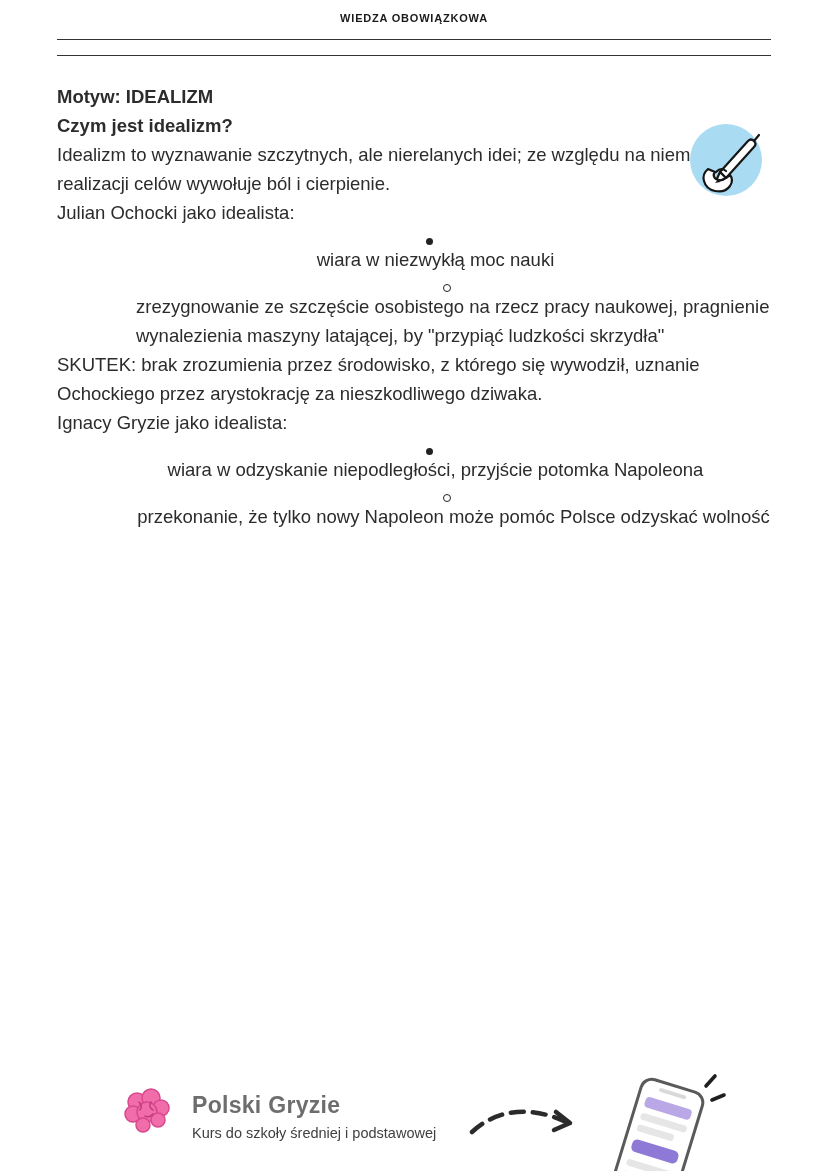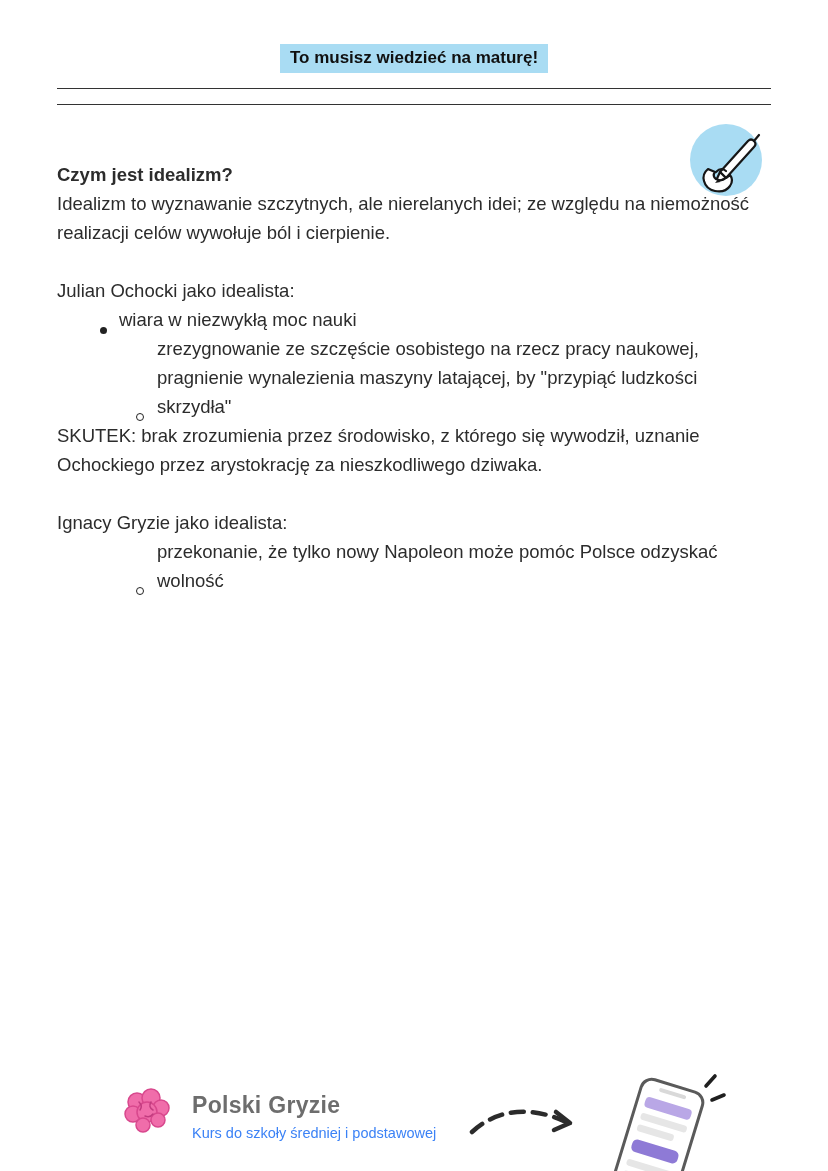--- a/index.html
+++ b/index.html
@@ -26,47 +26,45 @@
   .title-block { text-align:center; padding-top:12px; }
   .main-title { font-size:45px; font-weight:800; letter-spacing:1px; color:#121212; line-height:1.05; }
   .author { font-size:21px; letter-spacing:1.3px; margin-top:6px; color:#222; }
 
   .icon-circle { position:absolute; top:122px; right:64px; width:76px; height:76px; }
   .icon-circle svg { overflow:visible; display:block; }
 
   
   .content { padding:26px 57px 0; font-size:18.5px; line-height:29px; color:#2c2c2c; }
   .b { font-weight:700; }
-  .gap { margin-top:29px; }
+  .gap { }
 
-  .bullet { display:flex; align-items:flex-end; }
+  .bullet { display:flex; align-items:center;flex-direction:column; }
   .bullet .txt { flex:1; }
   .marker { flex:0 0 auto; }
   .l1 { margin-left:43px; }
   .l2 { margin-left:79px; }
   .dot  { width:7px; height:7px; background:#222; border-radius:50%; margin:11px 12px 0 0; }
   .ring { width:8px; height:8px; border:1.7px solid #222; border-radius:50%; background:#fff; margin:10px 13px 0 0; }
 
   
   .footer { position:absolute; left:0; top:1066px; width:670px; height:105px;text-decoration:underline; }
   .brain { position:absolute; left:120px; top:22px; }
   .brand-text { position:absolute; left:192px; top:26px; }
   .brand { font-size:23px; font-weight:700; color:#6d6d6d; letter-spacing:.3px; }
-  .tagline { font-size:14.5px; color:#3b82f6; margin-top:6px; }
+  .tagline { font-size:14.5px; color:#404040; margin-top:6px; }
   .arrow { position:absolute; left:466px; top:34px; }
   .phone { position:absolute; left:586px; top:4px; }
 </style>
 </head>
 <body>
 
 <div class="page">
 
-  <div class="banner-wrap">
-    <span class="banner">To musisz wiedzieć na maturę!</span>
-  </div>
+  <div class="kicker">WIEDZA OBOWIĄZKOWA</div>
 
   <hr class="rule">
 
 
   <div class="icon-circle">
     <svg width="76" height="76" viewBox="0 0 76 76" aria-hidden="true">
       <circle cx="38" cy="38" r="36" fill="#a9dcf3"></circle>
       <g stroke="#161616" stroke-width="2.2" fill="#ffffff" stroke-linecap="round" stroke-linejoin="round">
         <path d="M32 50 L60 19 Q63 16 66 19 Q69 22 66 25 L38 56 Z"></path>
         <path d="M32 50 L38 56 L27 61 Z"></path>
@@ -74,36 +72,41 @@
         <path d="M28 50 Q33 45 38 49" fill="none"></path>
       </g>
       <path d="M27 61 L30 57.5 L32.5 60 Z" fill="#161616"></path>
       <line x1="66" y1="19" x2="71" y2="13" stroke="#161616" stroke-width="2.2" stroke-linecap="round"></line>
     </svg>
   </div>
 
   <hr class="rule">
 
   <main class="content">
+    <p class="b">Motyw: IDEALIZM</p>
 
     <p class="b gap">Czym jest idealizm?</p>
     <p>Idealizm to wyznawanie szczytnych, ale nierelanych idei; ze względu na niemożność realizacji celów wywołuje ból i cierpienie.</p>
 
     <p class="gap">Julian Ochocki jako idealista:</p>
     <div class="bullet l1">
       <span class="marker dot"></span>
       <span class="txt">wiara w niezwykłą moc nauki</span>
     </div>
     <div class="bullet l2">
       <span class="marker ring"></span>
       <span class="txt">zrezygnowanie ze szczęście osobistego na rzecz pracy naukowej, pragnienie wynalezienia maszyny latającej, by "przypiąć ludzkości skrzydła"</span>
     </div>
     <p>SKUTEK: brak zrozumienia przez środowisko, z którego się wywodził, uznanie Ochockiego przez arystokrację za nieszkodliwego dziwaka.</p>
 
     <p class="gap">Ignacy Gryzie jako idealista:</p>
+    <div class="bullet l1">
+      <span class="marker dot"></span>
+      <span class="txt">wiara w odzyskanie niepodległości, przyjście potomka Napoleona</span>
+    </div>
     <div class="bullet l2">
       <span class="marker ring"></span>
       <span class="txt">przekonanie, że tylko nowy Napoleon może pomóc Polsce odzyskać wolność</span>
     </div>
   </main>
 
   <div class="footer">
 
     <div class="brain">
       <svg width="54" height="50" viewBox="0 0 54 50" aria-hidden="true">

